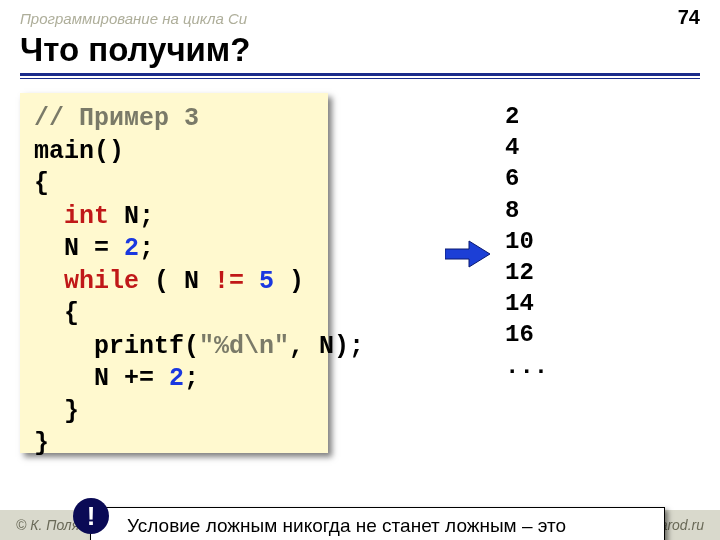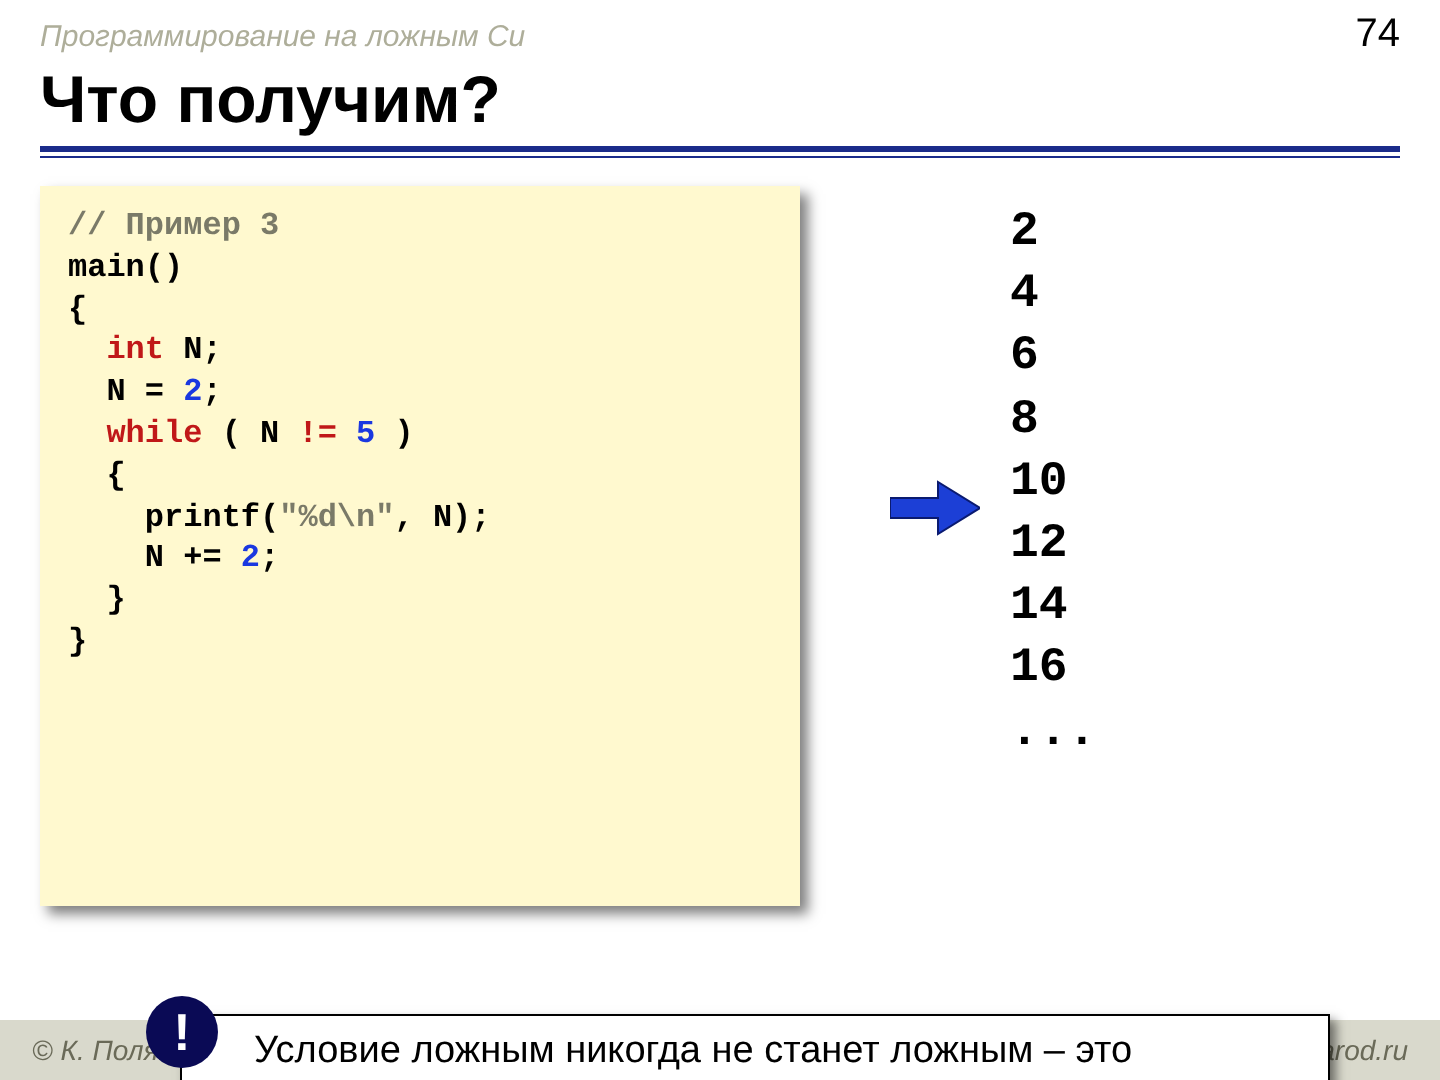--- a/index.html
+++ b/index.html
@@ -23,21 +23,21 @@
     display: flex;
     justify-content: space-between;
     align-items: baseline;
     padding: 6px 20px 0 20px;
     color: #aeae9a;
     font-style: italic;
     font-size: 15px;
   }
   .page-num {
     font-style: normal;
-    font-weight: normal;
+    font-weight: bold;
     color: #000;
     font-size: 20px;
   }
   .title {
     font-size: 33px;
     font-weight: bold;
     padding: 2px 20px 4px 20px;
   }
   .title-rules {
     margin: 0 20px;
@@ -47,28 +47,28 @@
   }
   .content {
     flex: 1;
     position: relative;
     padding: 14px 20px 0 20px;
     display: flex;
     gap: 30px;
   }
   .code-box {
     position: relative;
-    width: 380px;
+    width: 308px;
     height: 360px;
     background: #fff9cf;
     box-shadow: 4px 4px 6px rgba(0,0,0,0.5);
     padding: 10px 14px;
     box-sizing: border-box;
     font-family: "Courier New", monospace;
-    font-size: 16px;
+    font-size: 25px;
     font-weight: bold;
     line-height: 1.3;
     white-space: pre;
     color: #000;
   }
   .tok-comment { color: #7a7a68; }
   .tok-kw      { color: #c01818; }
   .tok-num     { color: #1a38e0; }
   .tok-str     { color: #7a7a68; }
   .tok-op      { color: #c01818; }
@@ -137,21 +137,21 @@
     font-size: 14px;
     color: #6a6a58;
   }
 </style>
 </head>
 <body>
 
 <div class="slide">
 
   <div class="top-bar">
-    <span>Программирование на ложным Си</span>
+    <span>Программирование на цикла Си</span>
     <span class="page-num">74</span>
   </div>
 
   <div class="title">Что получим?</div>
   <div class="title-rules"></div>
 
   <div class="content">
 
     <div class="code-box"><span class="tok-comment">// Пример 3</span>
 <span>main()</span>

